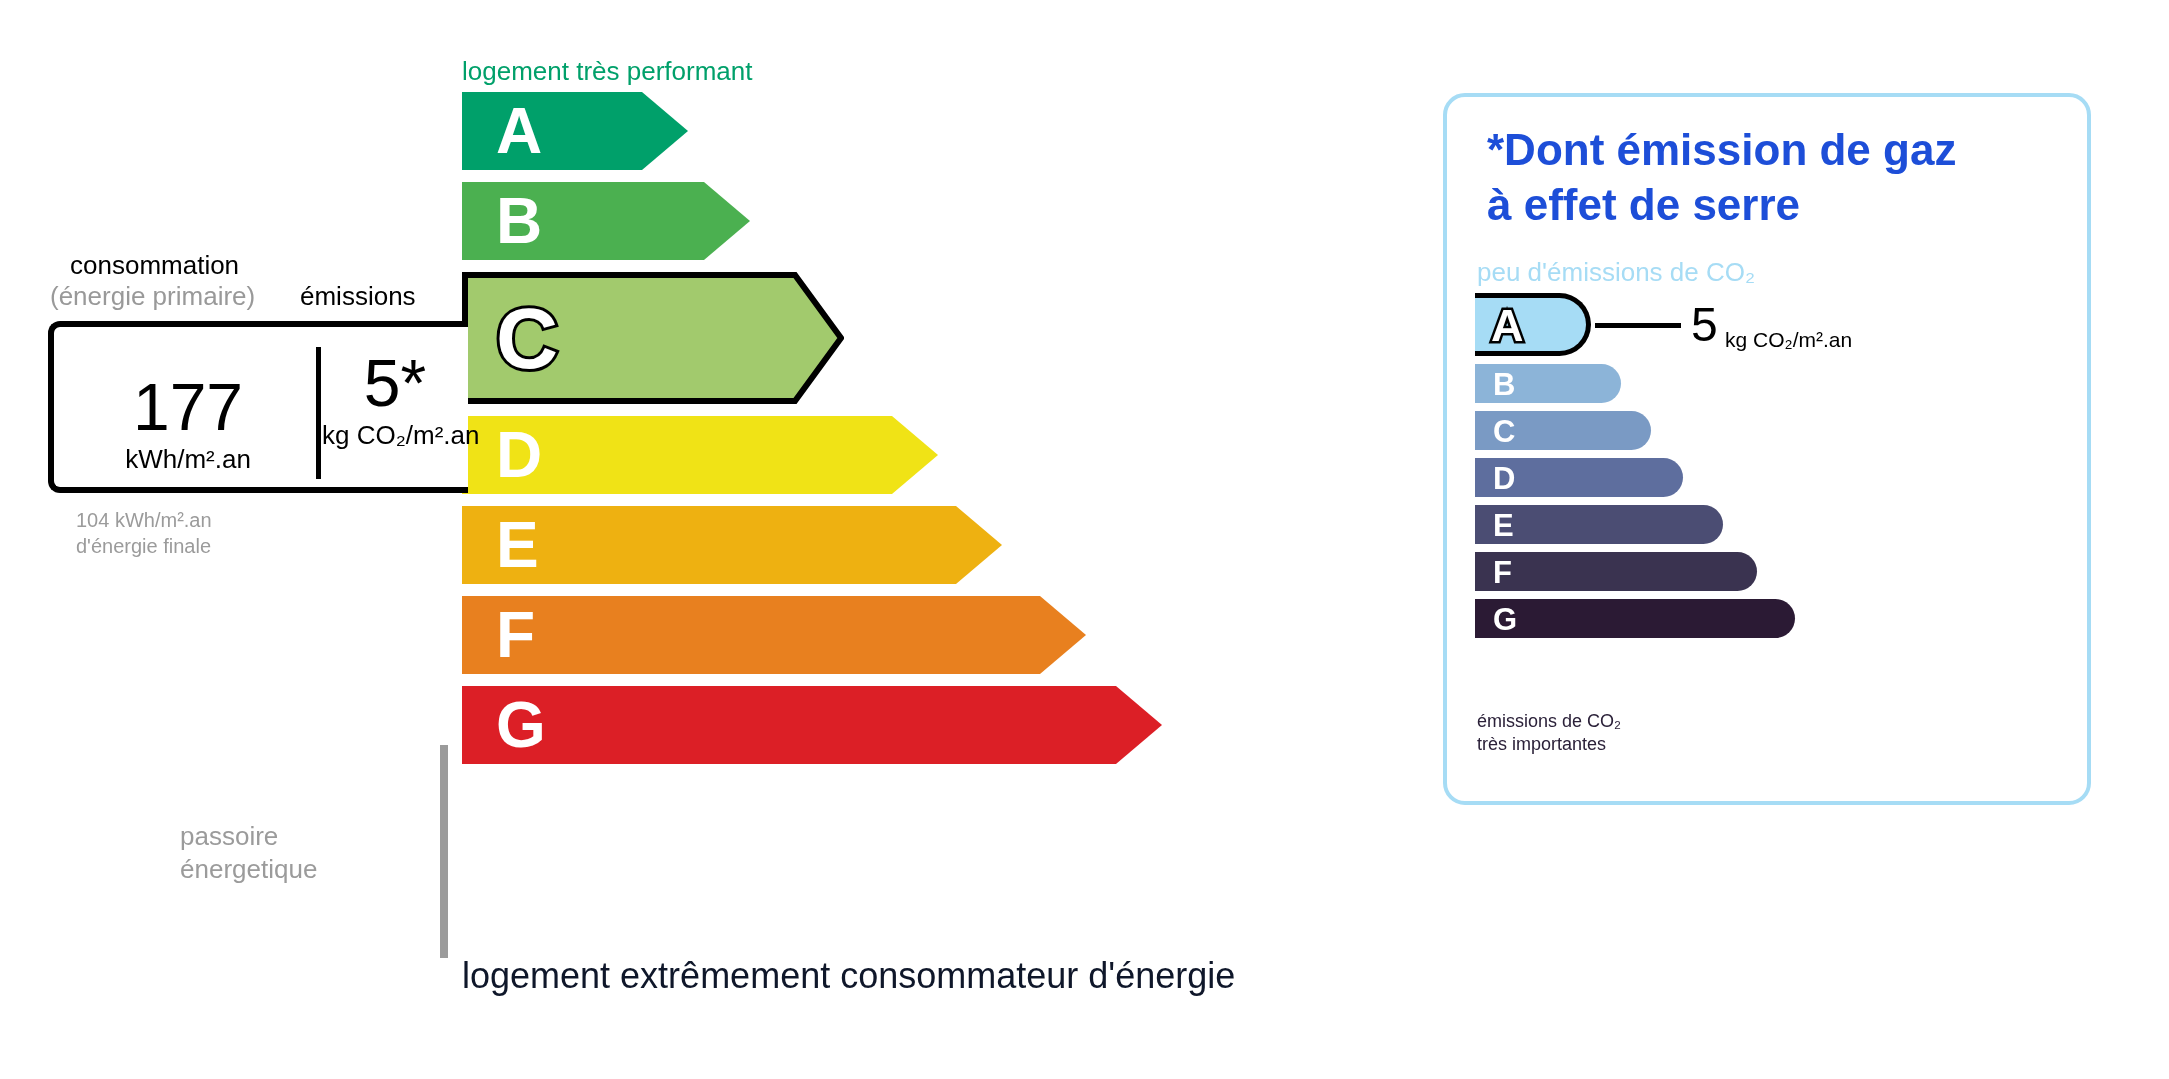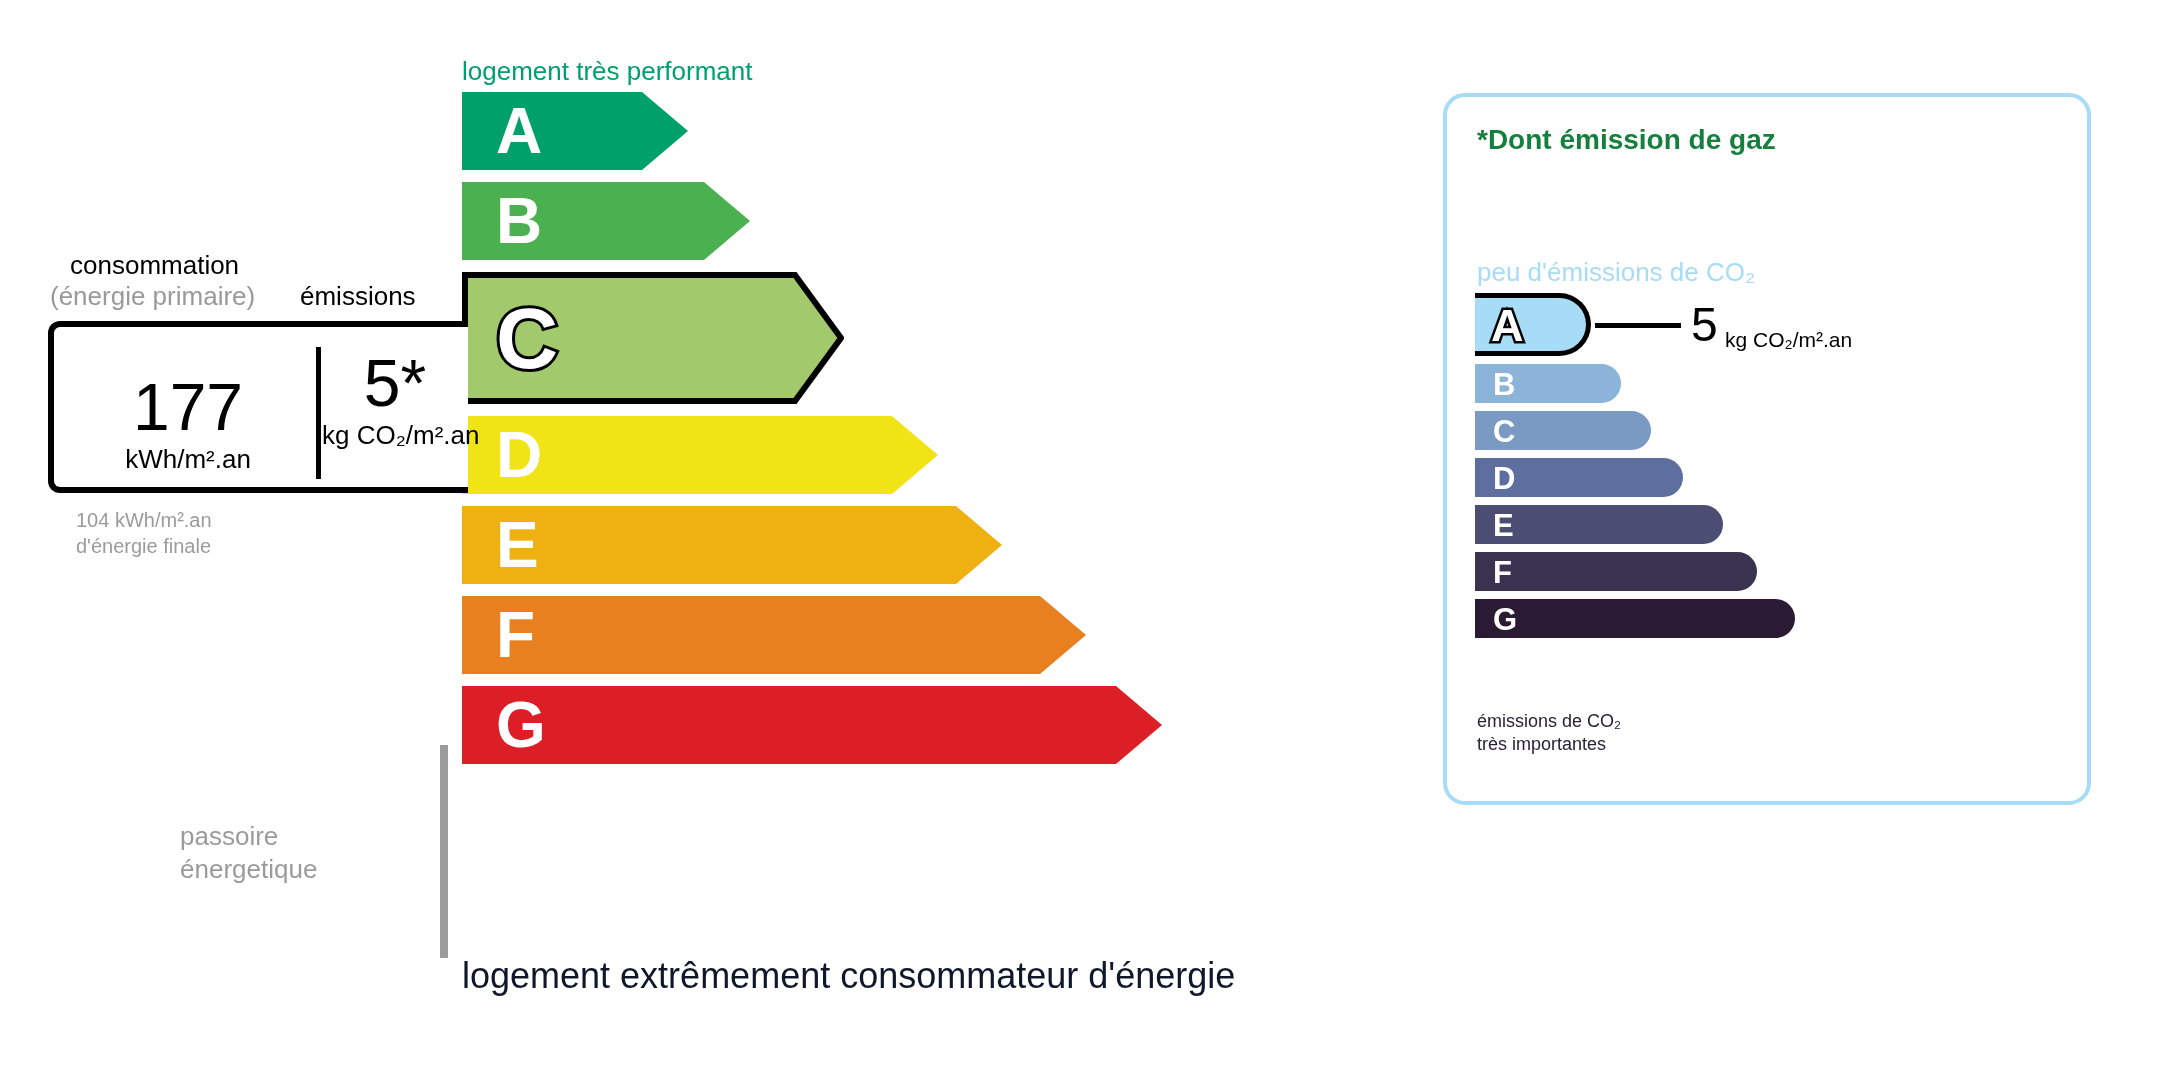--- a/index.html
+++ b/index.html
@@ -128,24 +128,24 @@
   .co2-panel {
     position: absolute;
     left: 1443px; top: 93px;
     width: 648px; height: 712px;
     border: 4px solid #a6dcf5;
     border-radius: 22px;
     background: #ffffff;
   }
   .co2-title {
     position: absolute;
-    left: 30px; top: 26px;
-    font-size: 28px;
+    left: 40px; top: 26px;
+    font-size: 44px;
     font-weight: bold;
-    color: #15803d;
+    color: #1d4ed8;
     line-height: 1.24;
     white-space: nowrap;
   }
   .co2-top-caption {
     position: absolute;
     left: 30px; top: 160px;
     font-size: 26px;
     color: #a6dcf5;
     white-space: nowrap;
   }
@@ -295,20 +295,21 @@
 
   <div class="passoire-bar"></div>
   <div class="passoire-label">
     <div>passoire</div>
     <div>énergetique</div>
   </div>
 
   <div class="co2-panel">
     <div class="co2-title">
       <div>*Dont émission de gaz</div>
+      <div>à effet de serre</div>
     </div>
 
     <div class="co2-top-caption">peu d'émissions de CO₂</div>
 
     <div id="co2bars">
         <div class="co2-bar selected" style="left: 28px; top: 196px; width: 116px; height: 63px; background: rgb(166, 220, 245);">
           <span class="co2-letter">A</span>
         </div>
         <div class="co2-callout-line" style="left: 148px; top: 225.5px; width: 86px;"></div>
         <div class="co2-callout-value" style="left: 244px; top: 204px;">5</div>

